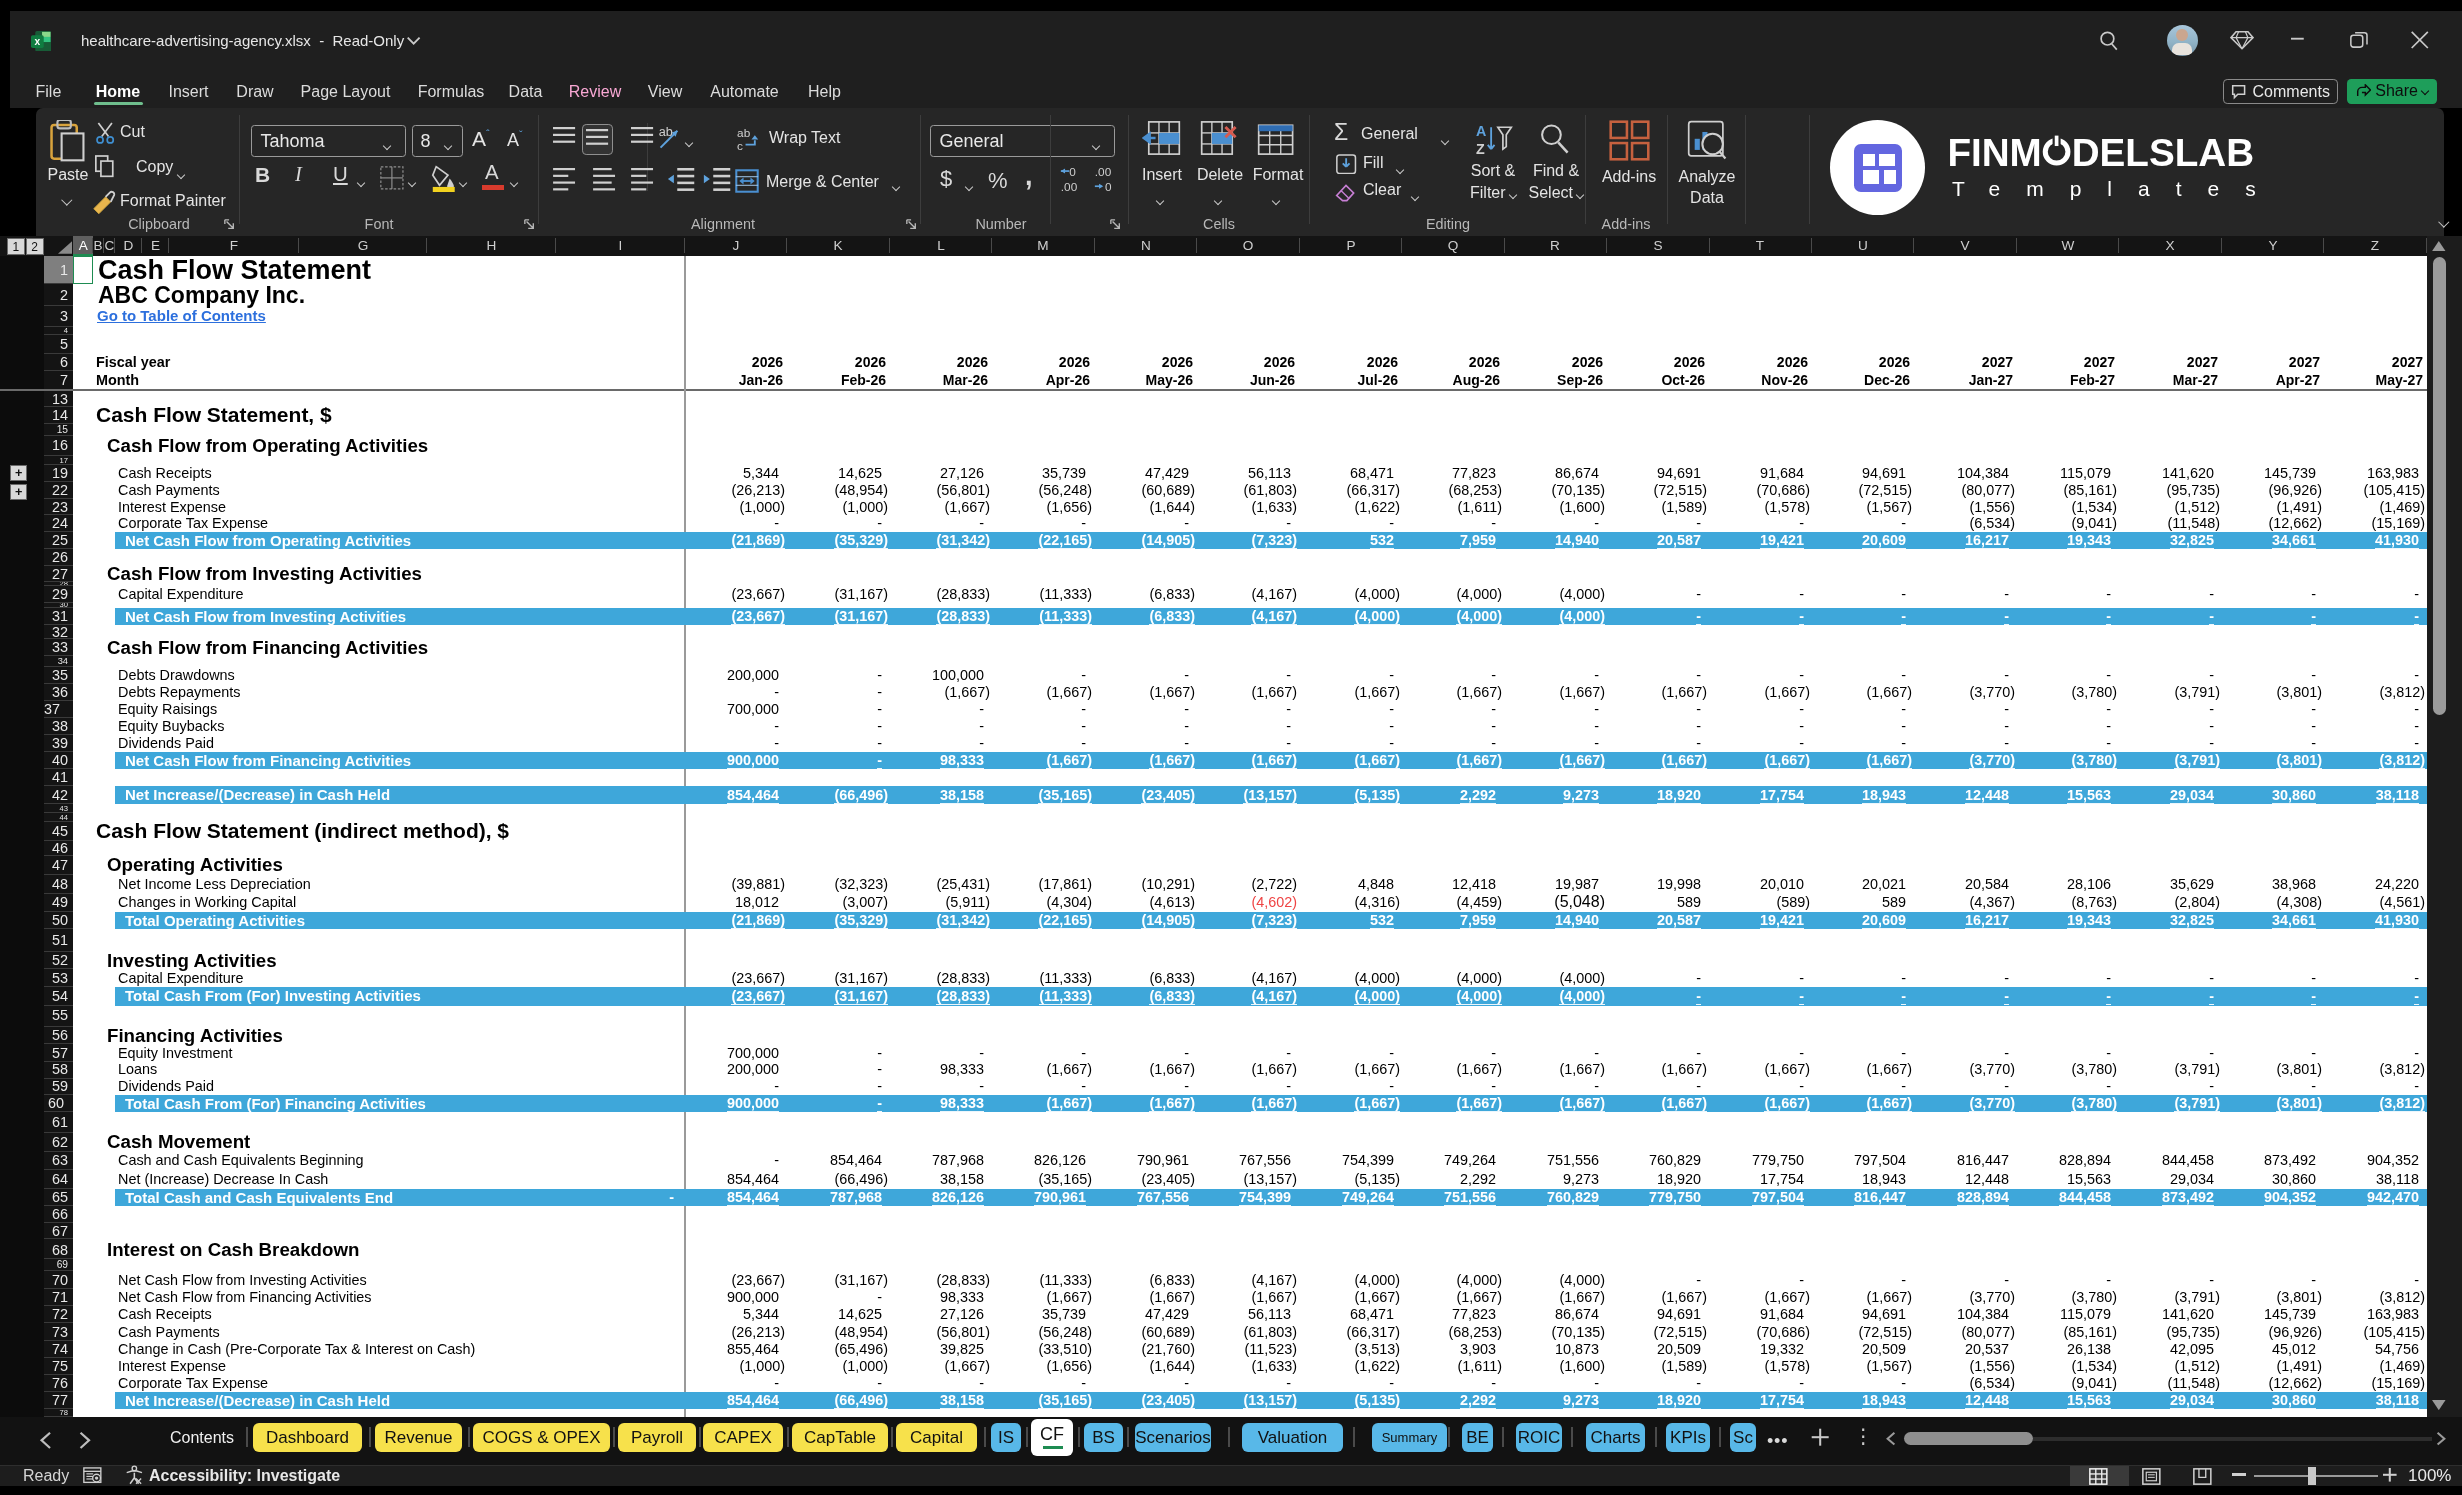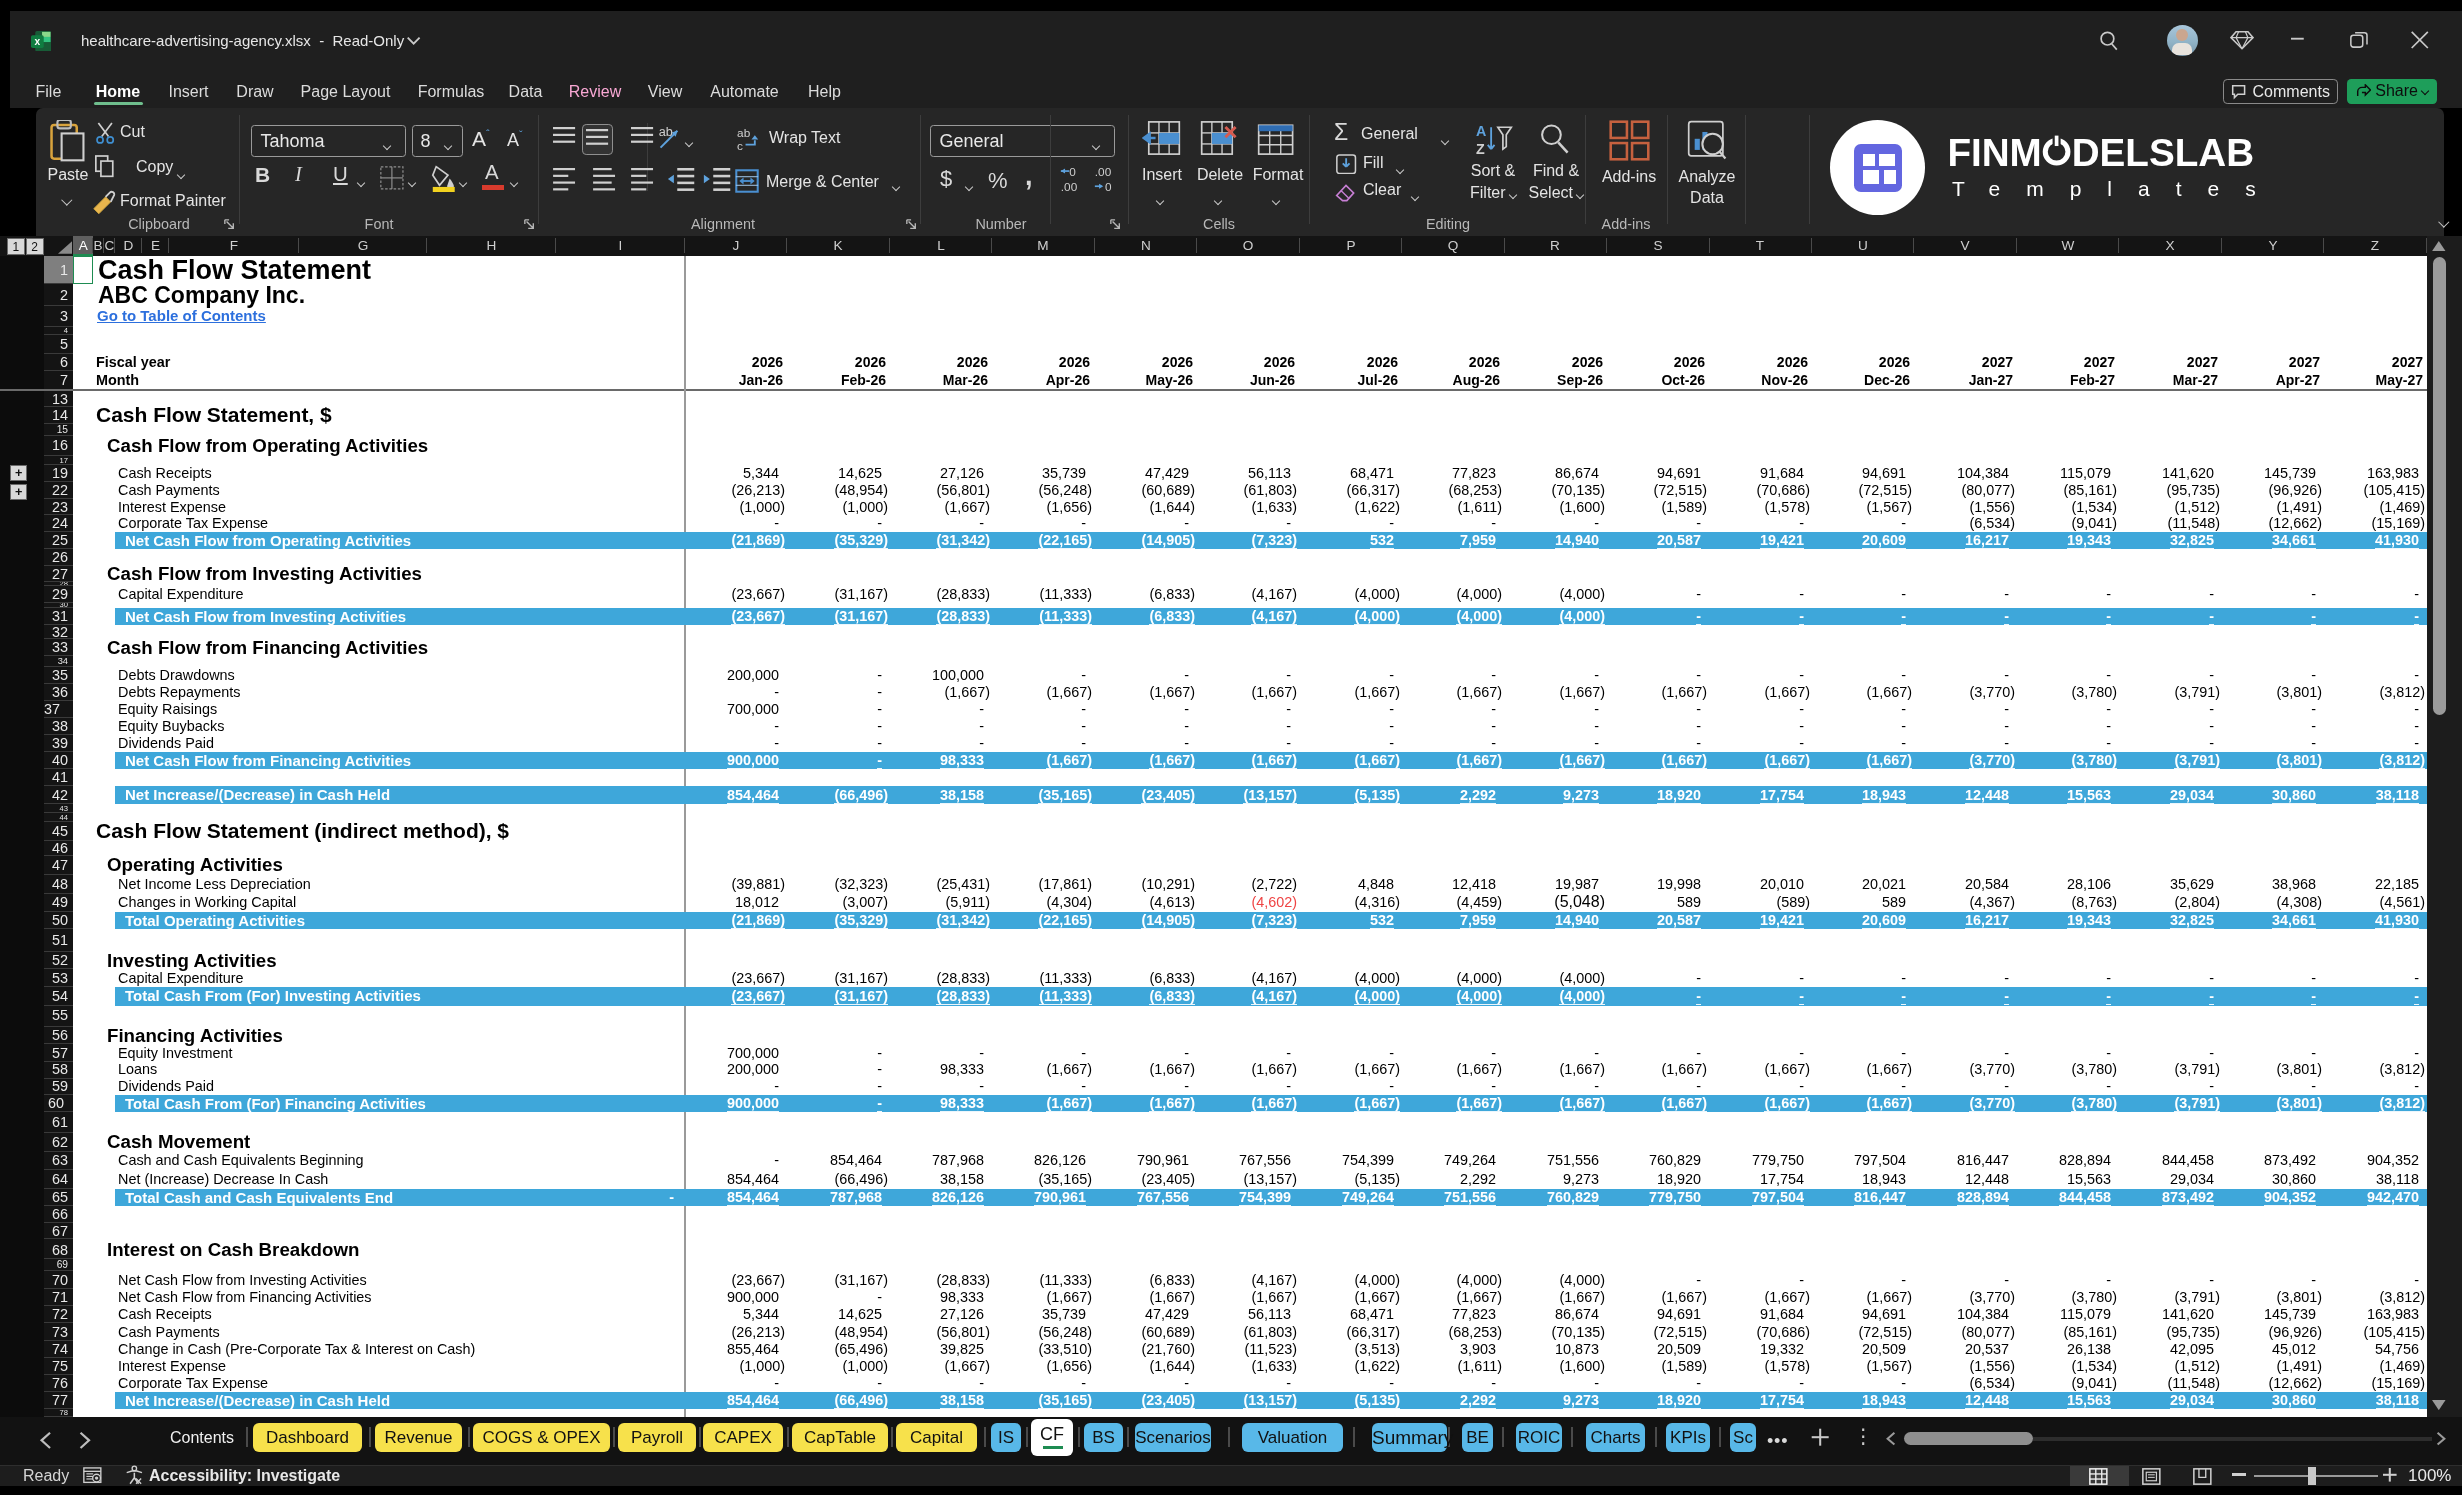--- a/index.html
+++ b/index.html
@@ -840,21 +840,21 @@
 <div class="cell" style="left:1302px;top:875px;width:92px;height:18.7px;line-height:18.7px;font-weight:normal;color:#000;font-size:14.4px;"><span style="">4,848</span></div>
 <div class="cell" style="left:1404px;top:875px;width:92px;height:18.7px;line-height:18.7px;font-weight:normal;color:#000;font-size:14.4px;"><span style="">12,418</span></div>
 <div class="cell" style="left:1507px;top:875px;width:92px;height:18.7px;line-height:18.7px;font-weight:normal;color:#000;font-size:14.4px;"><span style="">19,987</span></div>
 <div class="cell" style="left:1609px;top:875px;width:92px;height:18.7px;line-height:18.7px;font-weight:normal;color:#000;font-size:14.4px;"><span style="">19,998</span></div>
 <div class="cell" style="left:1712px;top:875px;width:92px;height:18.7px;line-height:18.7px;font-weight:normal;color:#000;font-size:14.4px;"><span style="">20,010</span></div>
 <div class="cell" style="left:1814px;top:875px;width:92px;height:18.7px;line-height:18.7px;font-weight:normal;color:#000;font-size:14.4px;"><span style="">20,021</span></div>
 <div class="cell" style="left:1917px;top:875px;width:92px;height:18.7px;line-height:18.7px;font-weight:normal;color:#000;font-size:14.4px;"><span style="">20,584</span></div>
 <div class="cell" style="left:2019px;top:875px;width:92px;height:18.7px;line-height:18.7px;font-weight:normal;color:#000;font-size:14.4px;"><span style="">28,106</span></div>
 <div class="cell" style="left:2122px;top:875px;width:92px;height:18.7px;line-height:18.7px;font-weight:normal;color:#000;font-size:14.4px;"><span style="">35,629</span></div>
 <div class="cell" style="left:2224px;top:875px;width:92px;height:18.7px;line-height:18.7px;font-weight:normal;color:#000;font-size:14.4px;"><span style="">38,968</span></div>
-<div class="cell" style="left:2327px;top:875px;width:92px;height:18.7px;line-height:18.7px;font-weight:normal;color:#000;font-size:14.4px;"><span style="">22,185</span></div>
+<div class="cell" style="left:2327px;top:875px;width:92px;height:18.7px;line-height:18.7px;font-weight:normal;color:#000;font-size:14.4px;"><span style="">24,220</span></div>
 <div class="ab" style="left:118px;top:893px;height:18.7px;line-height:18.7px;font-size:14.4px;font-weight:normal;color:#000;white-space:nowrap;z-index:3;">Changes in Working Capital</div>
 <div class="cell" style="left:687px;top:893px;width:92px;height:18.7px;line-height:18.7px;font-weight:normal;color:#000;font-size:14.4px;"><span style="">18,012</span></div>
 <div class="cell" style="left:790px;top:893px;width:98px;height:18.7px;line-height:18.7px;font-weight:normal;color:#000;font-size:14.4px;"><span style="">(3,007)</span></div>
 <div class="cell" style="left:892px;top:893px;width:98px;height:18.7px;line-height:18.7px;font-weight:normal;color:#000;font-size:14.4px;"><span style="">(5,911)</span></div>
 <div class="cell" style="left:994px;top:893px;width:98px;height:18.7px;line-height:18.7px;font-weight:normal;color:#000;font-size:14.4px;"><span style="">(4,304)</span></div>
 <div class="cell" style="left:1097px;top:893px;width:98px;height:18.7px;line-height:18.7px;font-weight:normal;color:#000;font-size:14.4px;"><span style="">(4,613)</span></div>
 <div class="cell" style="left:1199px;top:893px;width:98px;height:18.7px;line-height:18.7px;font-weight:normal;color:#ef4444;font-size:14.4px;"><span style="">(4,602)</span></div>
 <div class="cell" style="left:1302px;top:893px;width:98px;height:18.7px;line-height:18.7px;font-weight:normal;color:#000;font-size:14.4px;"><span style="">(4,316)</span></div>
 <div class="cell" style="left:1404px;top:893px;width:98px;height:18.7px;line-height:18.7px;font-weight:normal;color:#000;font-size:14.4px;"><span style="">(4,459)</span></div>
 <div class="cell" style="left:1507px;top:893px;width:98px;height:18.7px;line-height:18.7px;font-weight:normal;color:#000;font-size:16px;"><span style="">(5,048)</span></div>
@@ -1240,21 +1240,21 @@
 <div class="ab" style="left:618px;top:1423px;width:78px;height:29px;background:#f7e14b;border-radius:6px;color:#111;font-size:17px;line-height:29px;text-align:center;font-weight:normal;">Payroll</div>
 <div class="ab" style="left:703px;top:1423px;width:80px;height:29px;background:#f7e14b;border-radius:6px;color:#111;font-size:17px;line-height:29px;text-align:center;font-weight:normal;">CAPEX</div>
 <div class="ab" style="left:792px;top:1423px;width:96px;height:29px;background:#f7e14b;border-radius:6px;color:#111;font-size:17px;line-height:29px;text-align:center;font-weight:normal;">CapTable</div>
 <div class="ab" style="left:896px;top:1423px;width:81px;height:29px;background:#f7e14b;border-radius:6px;color:#111;font-size:17px;line-height:29px;text-align:center;font-weight:normal;">Capital</div>
 <div class="ab" style="left:991px;top:1423px;width:30px;height:29px;background:#58b8e8;border-radius:6px;color:#111;font-size:17px;line-height:29px;text-align:center;font-weight:normal;">IS</div>
 <div class="ab" style="left:1031px;top:1419px;width:42px;height:37px;background:#fff;border-radius:6px;color:#111;font-size:18px;line-height:31px;text-align:center;">CF</div>
 <div class="ab" style="left:1043px;top:1446px;width:19.5px;height:3.4px;background:#1e8c52;"></div>
 <div class="ab" style="left:1084px;top:1423px;width:39px;height:29px;background:#58b8e8;border-radius:6px;color:#111;font-size:17px;line-height:29px;text-align:center;font-weight:normal;">BS</div>
 <div class="ab" style="left:1135px;top:1423px;width:76px;height:29px;background:#58b8e8;border-radius:6px;color:#111;font-size:17px;line-height:29px;text-align:center;font-weight:normal;">Scenarios</div>
 <div class="ab" style="left:1242px;top:1423px;width:101px;height:29px;background:#58b8e8;border-radius:6px;color:#111;font-size:17px;line-height:29px;text-align:center;font-weight:normal;">Valuation</div>
-<div class="ab" style="left:1372px;top:1423px;width:75px;height:29px;background:#58b8e8;border-radius:6px;color:#111;font-size:19px;line-height:29px;text-align:center;font-weight:normal;">Summary</div>
+<div class="ab" style="left:1372px;top:1423px;width:75px;height:29px;background:#58b8e8;border-radius:6px;color:#111;font-size:13px;line-height:29px;text-align:center;font-weight:normal;">Summary</div>
 <div class="ab" style="left:1462px;top:1423px;width:31px;height:29px;background:#58b8e8;border-radius:6px;color:#111;font-size:17px;line-height:29px;text-align:center;font-weight:normal;">BE</div>
 <div class="ab" style="left:1516px;top:1423px;width:46px;height:29px;background:#58b8e8;border-radius:6px;color:#111;font-size:17px;line-height:29px;text-align:center;font-weight:normal;">ROIC</div>
 <div class="ab" style="left:1586px;top:1423px;width:59px;height:29px;background:#58b8e8;border-radius:6px;color:#111;font-size:17px;line-height:29px;text-align:center;font-weight:normal;">Charts</div>
 <div class="ab" style="left:1666px;top:1423px;width:44px;height:29px;background:#58b8e8;border-radius:6px;color:#111;font-size:17px;line-height:29px;text-align:center;font-weight:normal;">KPIs</div>
 <div class="ab" style="left:1730px;top:1423px;width:26px;height:29px;background:#58b8e8;border-radius:6px;color:#111;font-size:17px;line-height:29px;text-align:center;font-weight:normal;">Sc</div>
 <div class="ab" style="left:1767px;top:1431px;font-size:18px;color:#d9d9d9;letter-spacing:0.8px;">•••</div>
 <svg class="ab" style="left:1810px;top:1427px;" width="20.4" height="20.4" viewBox="0 0 24 24">
     <line x1="12" y1="2" x2="12" y2="22" stroke="#c9c9c9" stroke-width="2.4"></line>
     <line x1="2" y1="12" x2="22" y2="12" stroke="#c9c9c9" stroke-width="2.4"></line>
   </svg>

